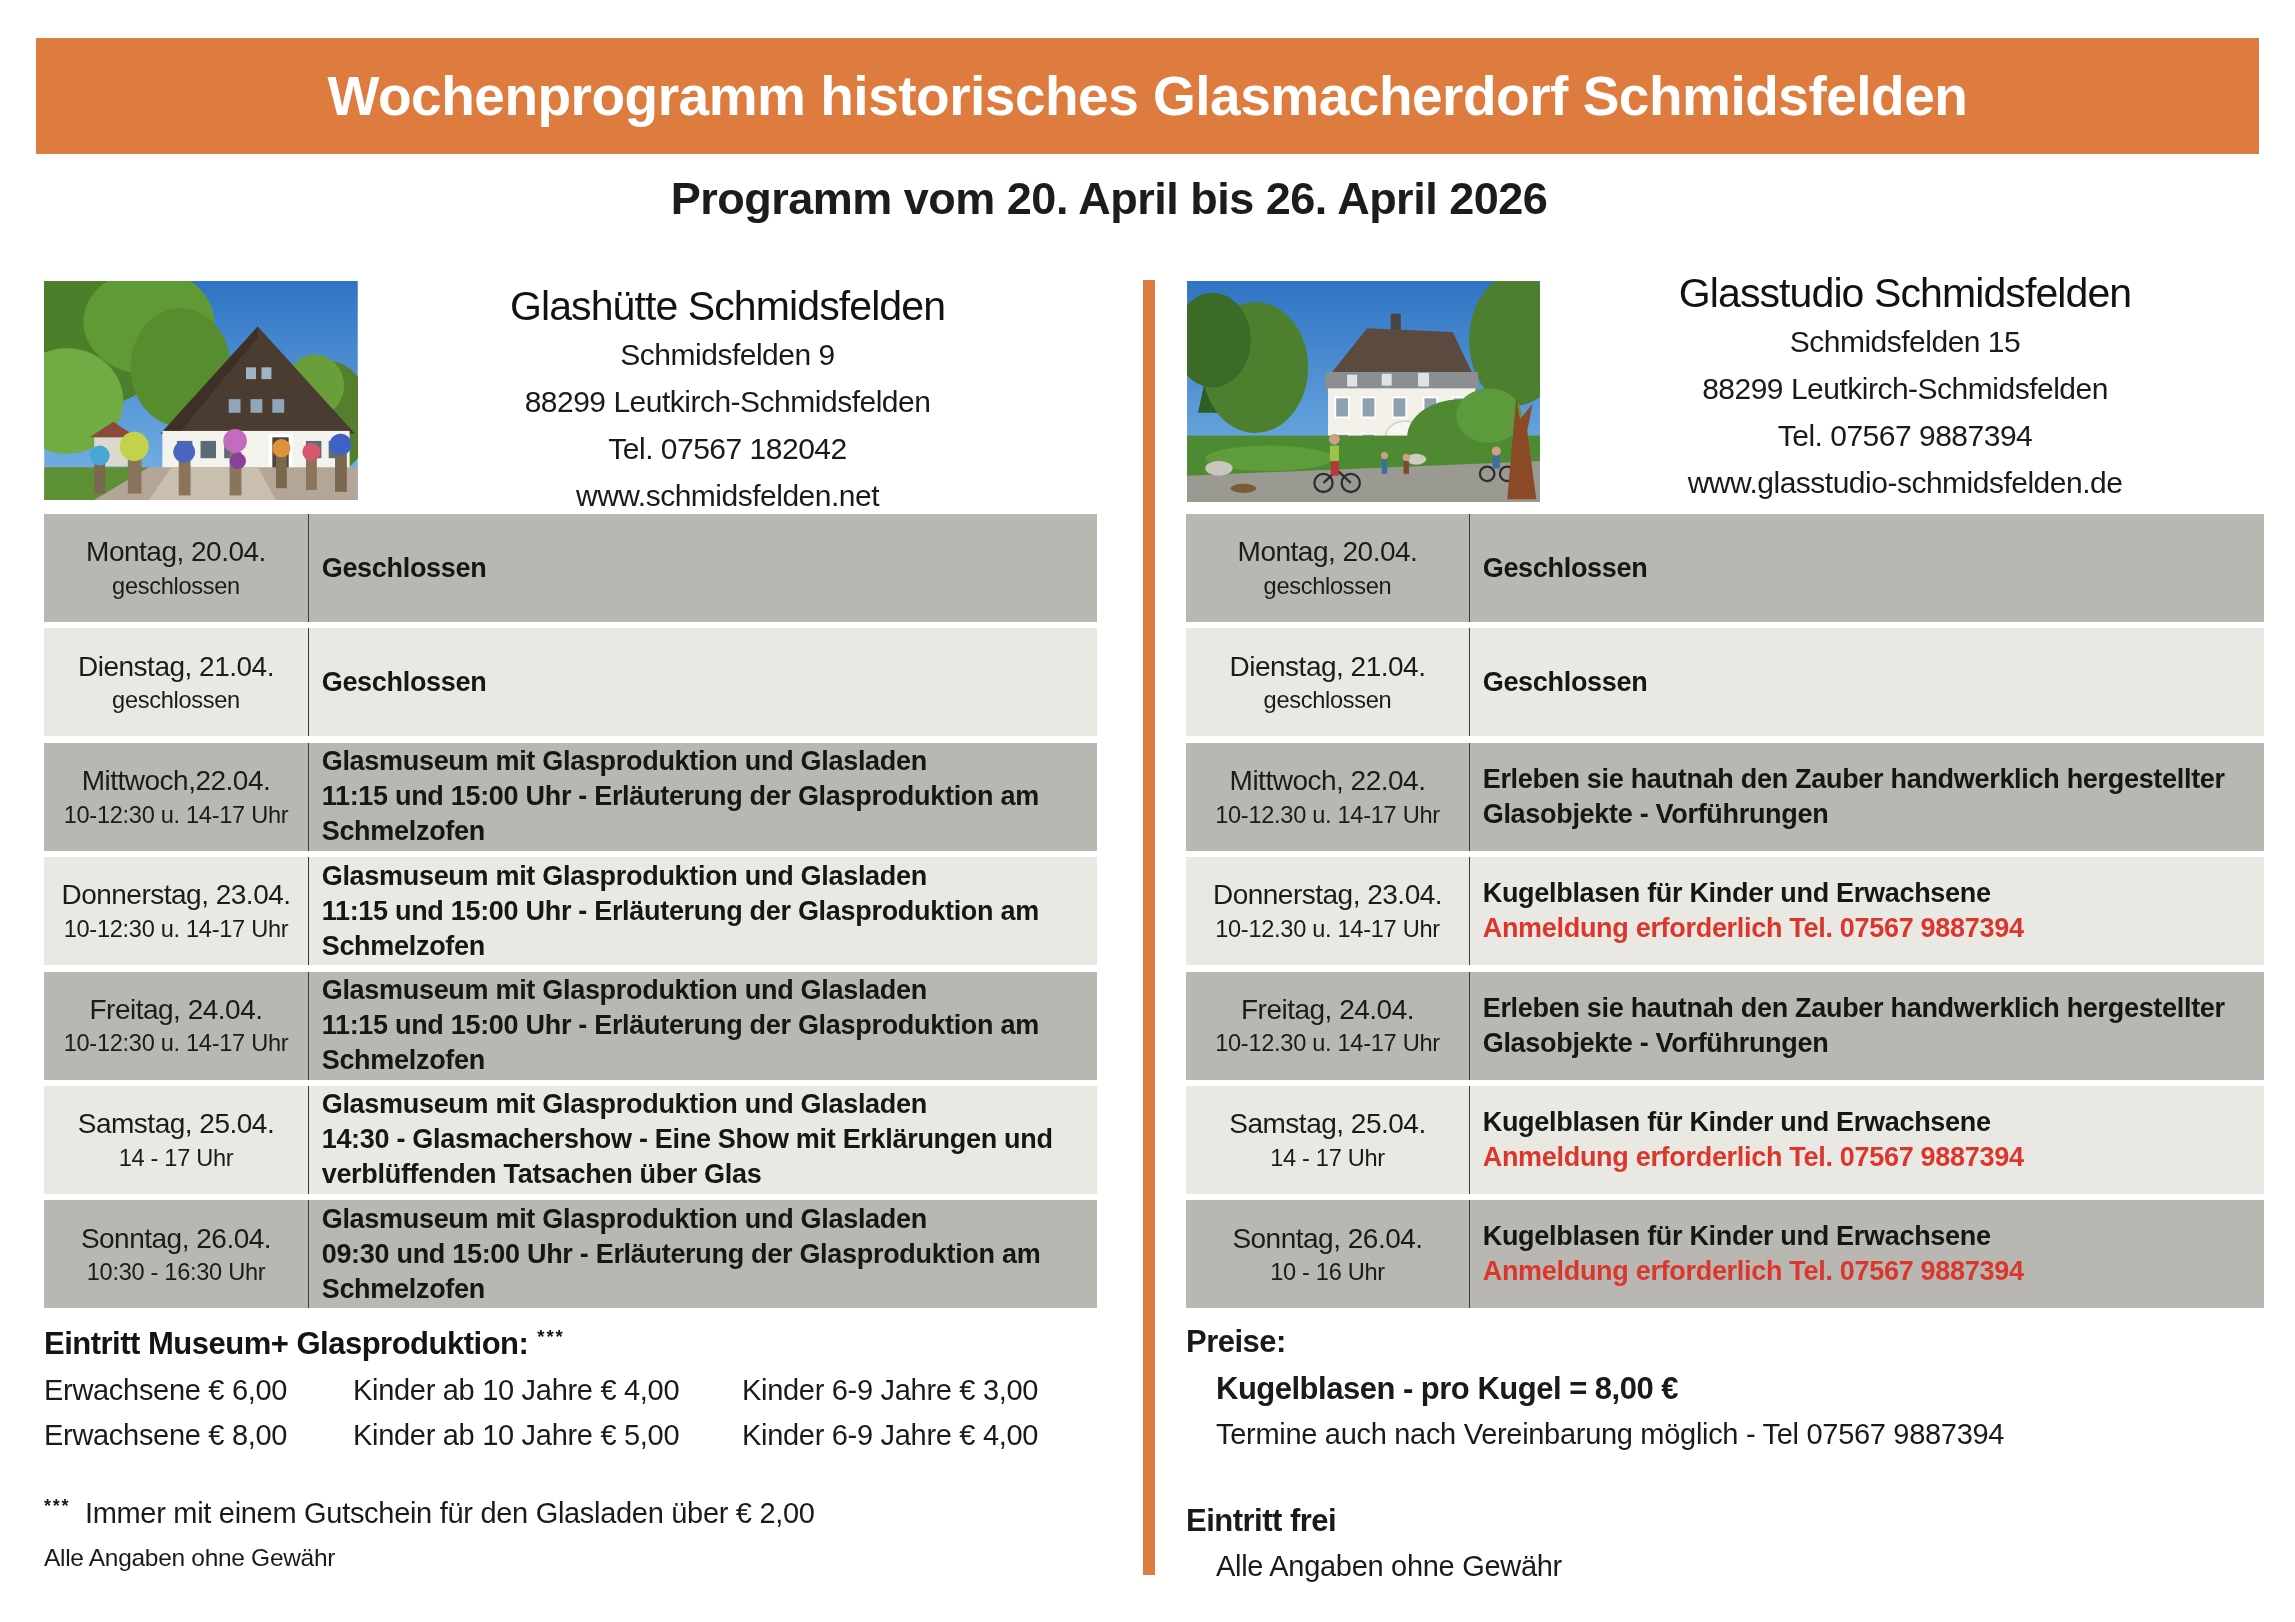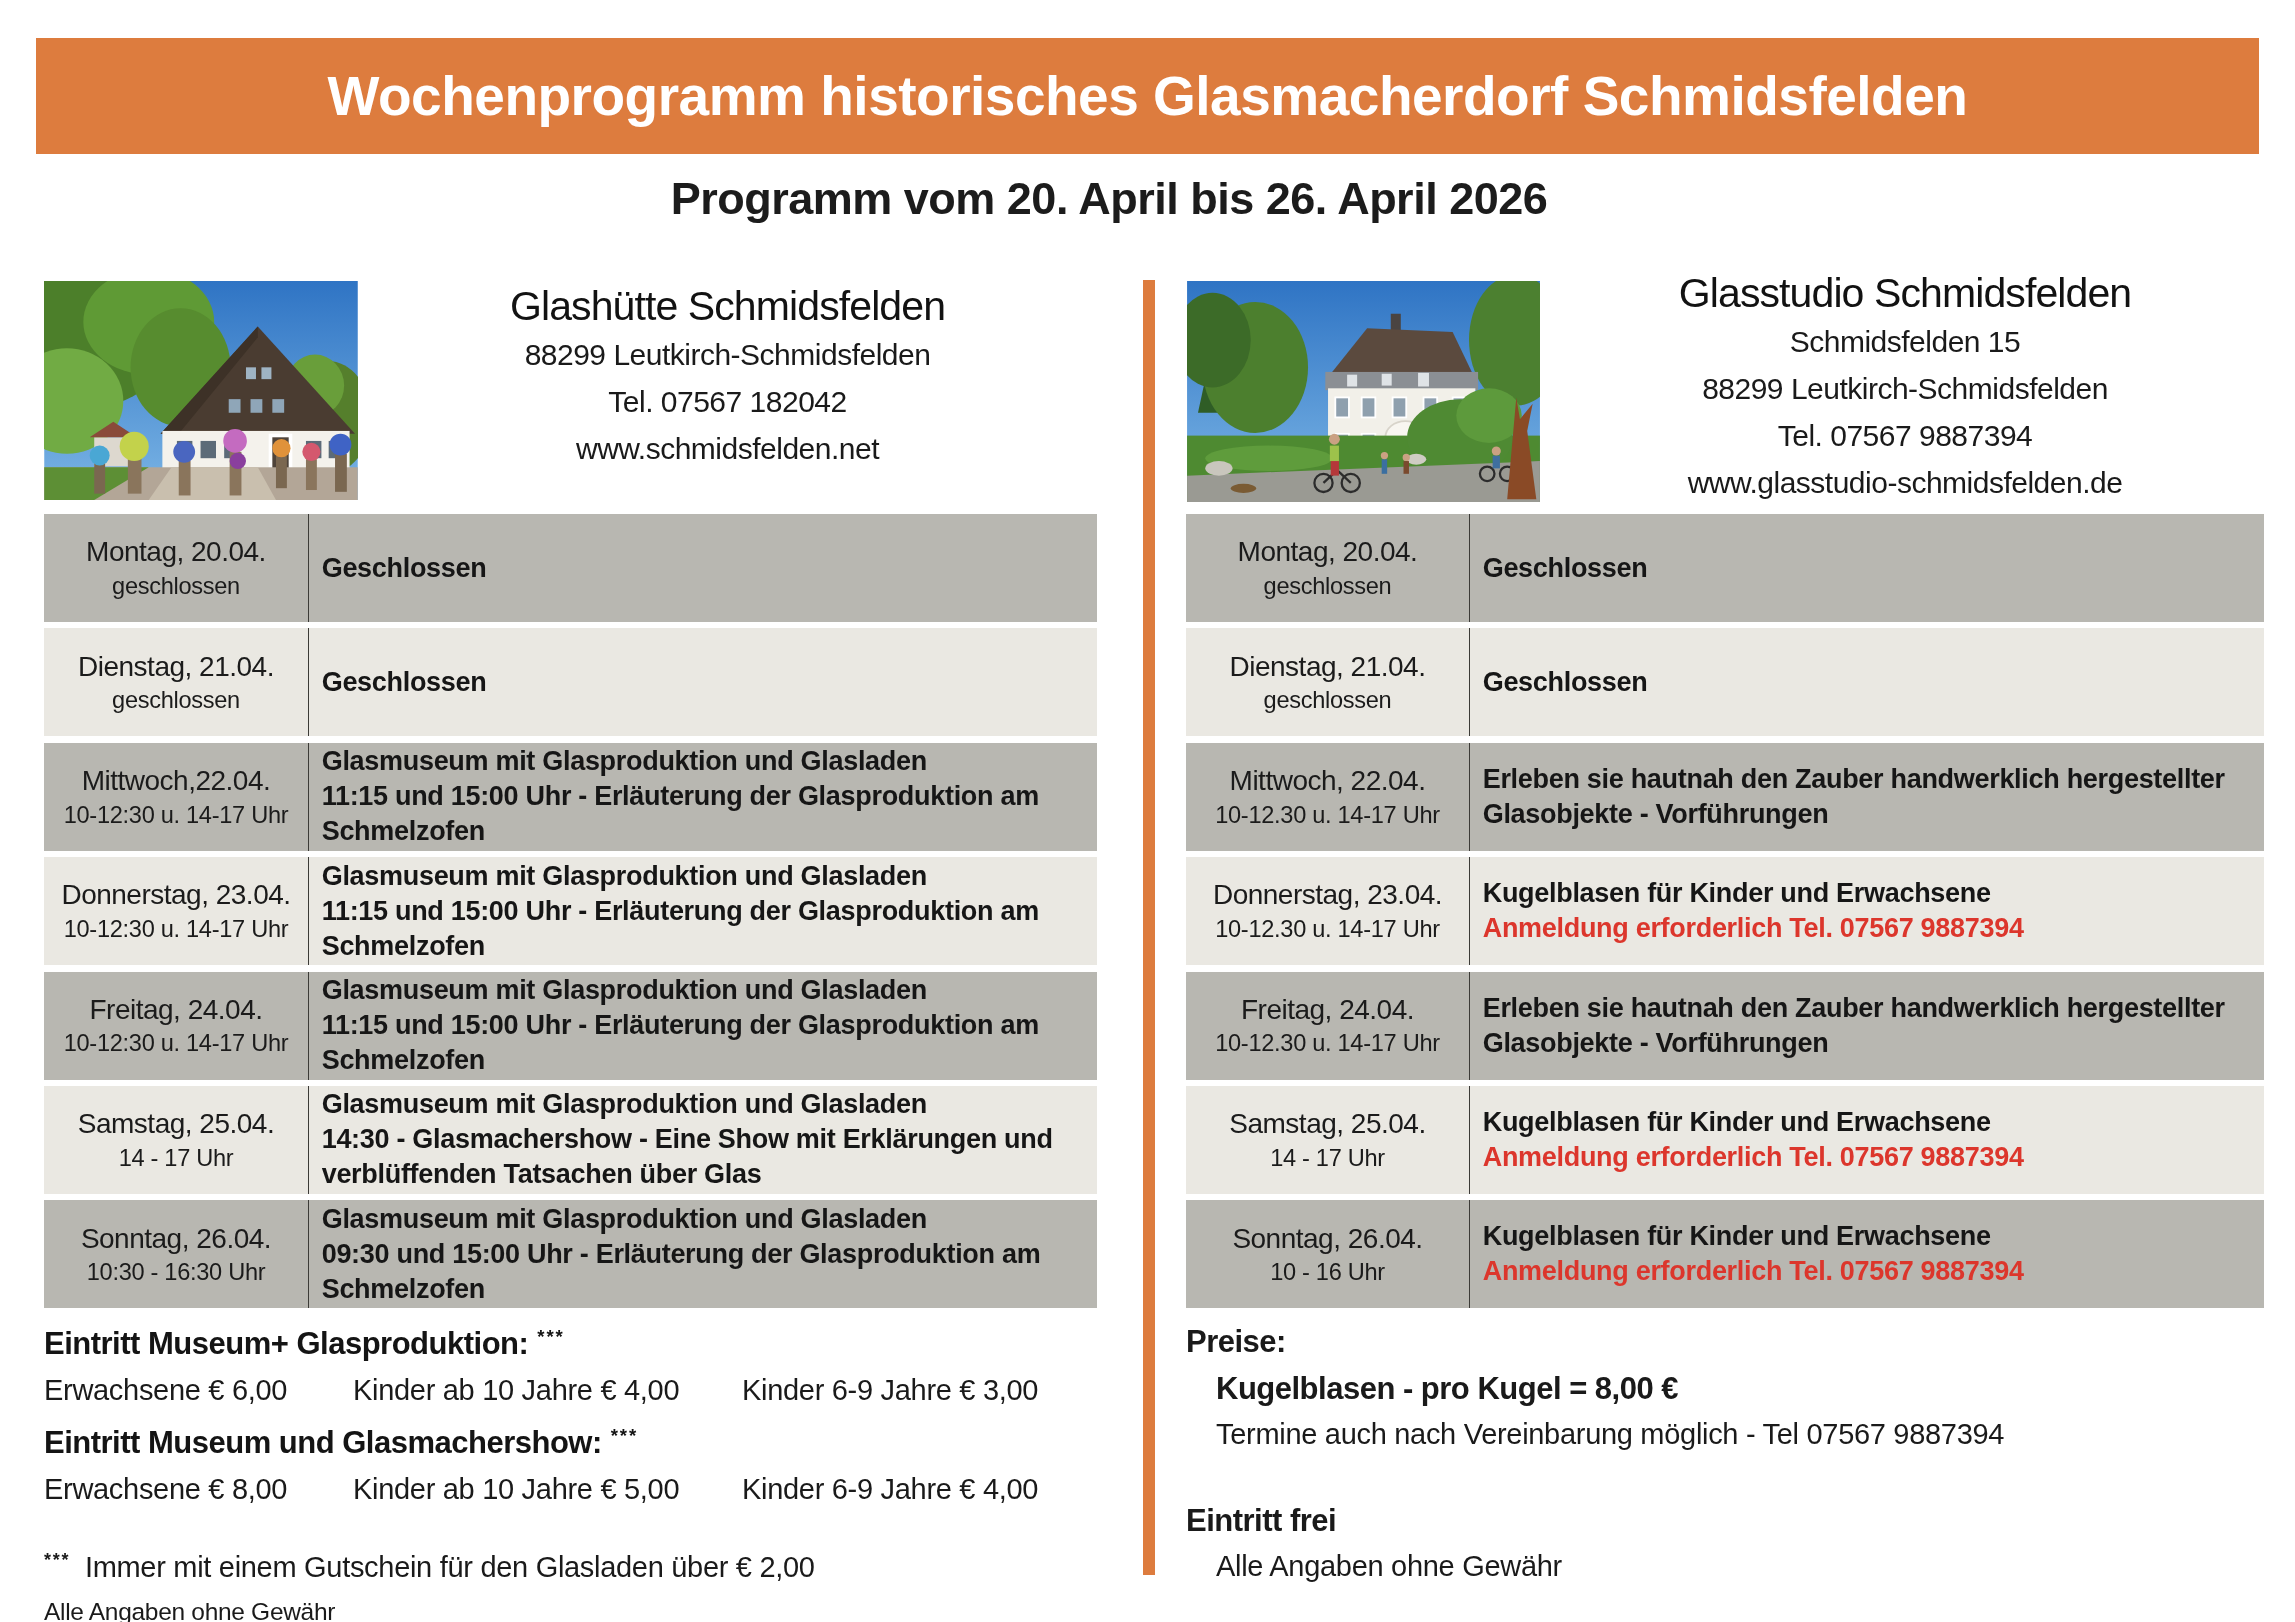--- a/index.html
+++ b/index.html
@@ -118,20 +118,21 @@
       <circle cx="261" cy="184" r="10" fill="#e0923a"></circle>
       <rect x="288" y="196" width="12" height="34" fill="#8a755c"></rect>
       <circle cx="294" cy="188" r="10" fill="#d4586e"></circle>
       <rect x="320" y="190" width="13" height="42" fill="#7a6750"></rect>
       <circle cx="326" cy="180" r="12" fill="#3f63c5"></circle>
     </svg>
   </div>
 
   <div class="org-head" style="left:364px;top:282px;width:727px;">
     <div class="org-title">Glashütte Schmidsfelden</div>
+    <div class="org-line">Schmidsfelden 9</div>
     <div class="org-line">88299 Leutkirch-Schmidsfelden</div>
     <div class="org-line">Tel. 07567 182042</div>
     <div class="org-line">www.schmidsfelden.net</div>
   </div>
 
   <div class="photo" style="left:1187px;top:281px;">
     <svg width="353" height="221" viewBox="0 0 388 243">
       <defs>
         <linearGradient id="skyR" x1="0" y1="0" x2="0" y2="1">
           <stop offset="0" stop-color="#2f74c4"></stop>
@@ -346,23 +347,20 @@
 
   <div class="pricing" style="left:44px;top:1326px;width:1053px;">
     <div class="p-head">
       <span>Eintritt Museum+ Glasproduktion:</span><span class="stars">***</span>
     </div>
     <div class="p-row">
       <span class="c1">Erwachsene € 6,00</span>
       <span class="c2">Kinder ab 10 Jahre € 4,00</span>
       <span class="c3">Kinder 6-9 Jahre € 3,00</span>
     </div>
-    <div class="p-head mt18">
-      <span>Eintritt Museum und Glasmachershow:</span><span class="stars">***</span>
-    </div>
     <div class="p-row">
       <span class="c1">Erwachsene € 8,00</span>
       <span class="c2">Kinder ab 10 Jahre € 5,00</span>
       <span class="c3">Kinder 6-9 Jahre € 4,00</span>
     </div>
     <div class="footnote">
       <span class="fstars">***</span><span>Immer mit einem Gutschein für den Glasladen über € 2,00</span>
     </div>
     <div class="disclaimer-small">Alle Angaben ohne Gewähr</div>
   </div>

